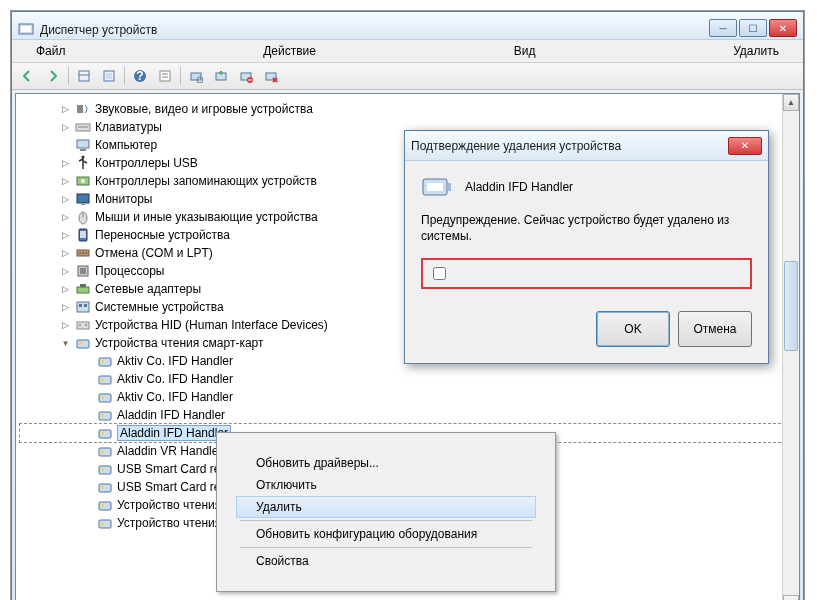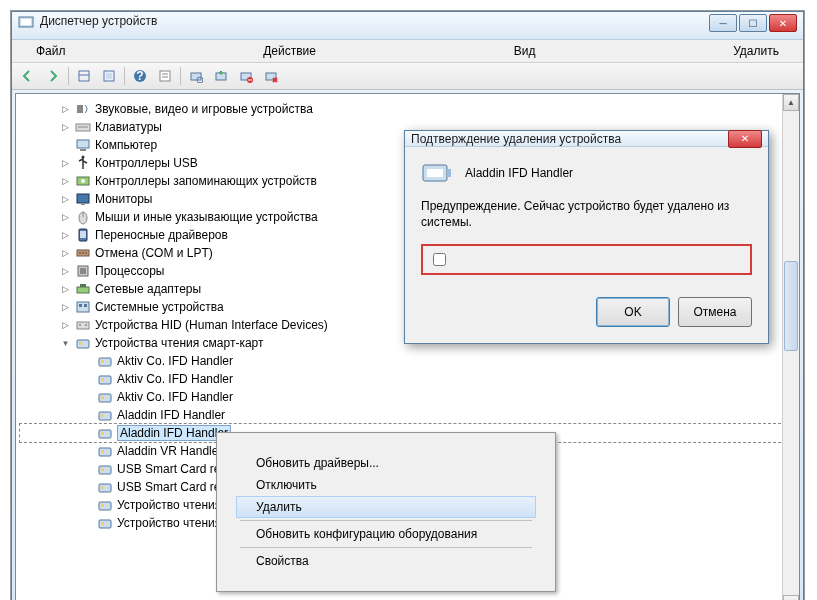--- a/index.html
+++ b/index.html
@@ -1,19 +1,19 @@
 <!DOCTYPE html>
 <html><head>
 <meta charset="utf-8">
 <style>
   * { box-sizing: border-box; font-family: "Segoe UI", Tahoma, sans-serif; font-size: 12px; }
   body { margin: 0; padding: 10px; background: #fff; }
   .outer { border: 1px solid #999; width: 795px; }
   .window { background: linear-gradient(to bottom, #eaf3fb, #d7e8f7); border: 1px solid #5a7fa0; }
-  .titlebar { display: flex; align-items: flex-start; padding: 2px 6px; height: 28px; background: linear-gradient(to bottom, #f5faff, #dce9f5); border-bottom: 1px solid #b8cde0; }
+  .titlebar { display: flex; align-items: flex-end; padding: 2px 6px; height: 28px; background: linear-gradient(to bottom, #f5faff, #dce9f5); border-bottom: 1px solid #b8cde0; }
   .titlebar .icon { width: 16px; height: 16px; margin-right: 6px; display: inline-flex; align-items: center; justify-content: center; }
   .titlebar .title { flex: 1; color: #1a1a1a; }
   .win-btns { display: flex; gap: 2px; }
   .win-btn { width: 28px; height: 18px; border: 1px solid #5a7fa0; border-radius: 2px; background: linear-gradient(to bottom, #e8f1fb, #c5daee); display: flex; align-items: center; justify-content: center; font-size: 10px; color: #2a4a6a; cursor: default; }
   .win-btn.close { background: linear-gradient(to bottom, #f08888, #d43b3b); color: #fff; border-color: #a02020; }
   .menubar { display: flex; padding: 2px 16px; background: #f0f0f0; border-bottom: 1px solid #d0d0d0; justify-content: space-between; }
   .menu-item { padding: 2px 8px; cursor: default; }
   .toolbar { display: flex; align-items: center; padding: 2px 4px; background: linear-gradient(to bottom, #f7f7f7, #e8e8e8); border-bottom: 1px solid #c0c0c0; gap: 1px; }
   .tool-btn { width: 24px; height: 22px; display: flex; align-items: center; justify-content: center; border: 1px solid transparent; cursor: default; }
   .tool-sep { width: 1px; height: 18px; background: #c0c0c0; margin: 0 2px; }
@@ -23,30 +23,30 @@
   .tree-row.selected { outline: 1px dashed #888; }
   .tree-row.selected .label { background: #cde8ff; border: 1px solid #7da2ce; padding: 0 2px; }
   .expander { width: 11px; height: 11px; display: flex; align-items: center; justify-content: center; margin-right: 4px; color: #666; font-size: 9px; }
   .node-icon { width: 16px; height: 16px; margin-right: 4px; display: inline-flex; align-items: center; justify-content: center; }
   .ctx-menu { position: absolute; background: #f0f0f0; border: 1px solid #979797; box-shadow: 2px 2px 4px rgba(0,0,0,0.3); padding: 19px; width: 340px; }
   .ctx-item { padding: 4px 20px; cursor: default; }
   .ctx-item.hover { background: linear-gradient(to bottom, #e8f0fa, #cfe3f7); border: 1px solid #aecff7; padding: 3px 19px; }
   .ctx-item.bold { font-weight: normal; }
   .ctx-sep { height: 1px; background: #c0c0c0; margin: 2px 4px; }
   .dialog { position: absolute; width: 365px; border: 1px solid #5a7fa0; background: #f0f0f0; box-shadow: 3px 3px 10px rgba(0,0,0,0.4); }
-  .dlg-title { display: flex; align-items: center; height: 16px; padding: 0 6px; background: linear-gradient(to bottom, #f5faff, #dce9f5); border-bottom: 1px solid #b8cde0; }
+  .dlg-title { display: flex; align-items: center; height: 30px; padding: 0 6px; background: linear-gradient(to bottom, #f5faff, #dce9f5); border-bottom: 1px solid #b8cde0; }
   .dlg-title .t { flex: 1; color: #1a1a1a; }
   .dlg-body { padding: 14px 16px 10px; }
   .dlg-dev { display: flex; align-items: center; margin-bottom: 14px; }
   .dlg-dev .dicon { width: 32px; height: 24px; margin-right: 12px; }
   .dlg-warn { margin-bottom: 14px; line-height: 1.3; }
   .dlg-check-wrap { border: 2px solid #d43b3b; padding: 4px 6px; display: flex; align-items: center; margin-bottom: 22px; }
   .dlg-check-wrap input { margin-right: 6px; }
   .dlg-btns { display: flex; justify-content: flex-end; gap: 8px; padding-bottom: 6px; }
-  .btn { min-width: 74px; height: 30px; border: 1px solid #707070; border-radius: 3px; background: linear-gradient(to bottom, #f2f2f2, #ddd); display: flex; align-items: center; justify-content: center; cursor: default; }
+  .btn { min-width: 74px; height: 36px; border: 1px solid #707070; border-radius: 3px; background: linear-gradient(to bottom, #f2f2f2, #ddd); display: flex; align-items: center; justify-content: center; cursor: default; }
   .btn.default { border-color: #3c7fb1; box-shadow: 0 0 0 1px #88b5d6 inset; }
   .scrollbar-v { position: absolute; right: 0; top: 0; bottom: 0; width: 17px; background: #f0f0f0; border-left: 1px solid #d0d0d0; }
   .sb-btn { height: 17px; background: linear-gradient(to bottom,#f5f5f5,#ddd); border: 1px solid #b0b0b0; display:flex; align-items:center; justify-content:center; font-size:8px; color:#555;}
   .sb-track { position:absolute; top:17px; bottom:17px; left:0; right:0; }
   .sb-thumb { position:absolute; left:1px; right:1px; top:150px; height:90px; background: linear-gradient(to right,#e0eaf5,#c5d8eb); border:1px solid #9ab5d0; border-radius:2px;}
   svg { display:block; }
 </style>
 </head>
 <body>
 
@@ -214,21 +214,21 @@
             <span class="label">Мыши и иные указывающие устройства</span>
           </div>
           <div class="tree-row" style="padding-left: 40px;">
             <span class="expander">▷</span>
             <span class="node-icon">
               <svg width="16" height="16">
                 <rect x="4" y="2" width="8" height="12" rx="1" fill="#57a" stroke="#235"></rect>
                 <rect x="5" y="4" width="6" height="7" fill="#cde"></rect>
               </svg>
             </span>
-            <span class="label">Переносные драйверов</span>
+            <span class="label">Переносные устройства</span>
           </div>
           <div class="tree-row" style="padding-left: 40px;">
             <span class="expander">▷</span>
             <span class="node-icon">
               <svg width="16" height="16">
                 <rect x="2" y="5" width="12" height="6" fill="#b97" stroke="#754"></rect>
                 <circle cx="5" cy="8" r="1" fill="#754"></circle>
                 <circle cx="8" cy="8" r="1" fill="#754"></circle>
                 <circle cx="11" cy="8" r="1" fill="#754"></circle>
               </svg>

